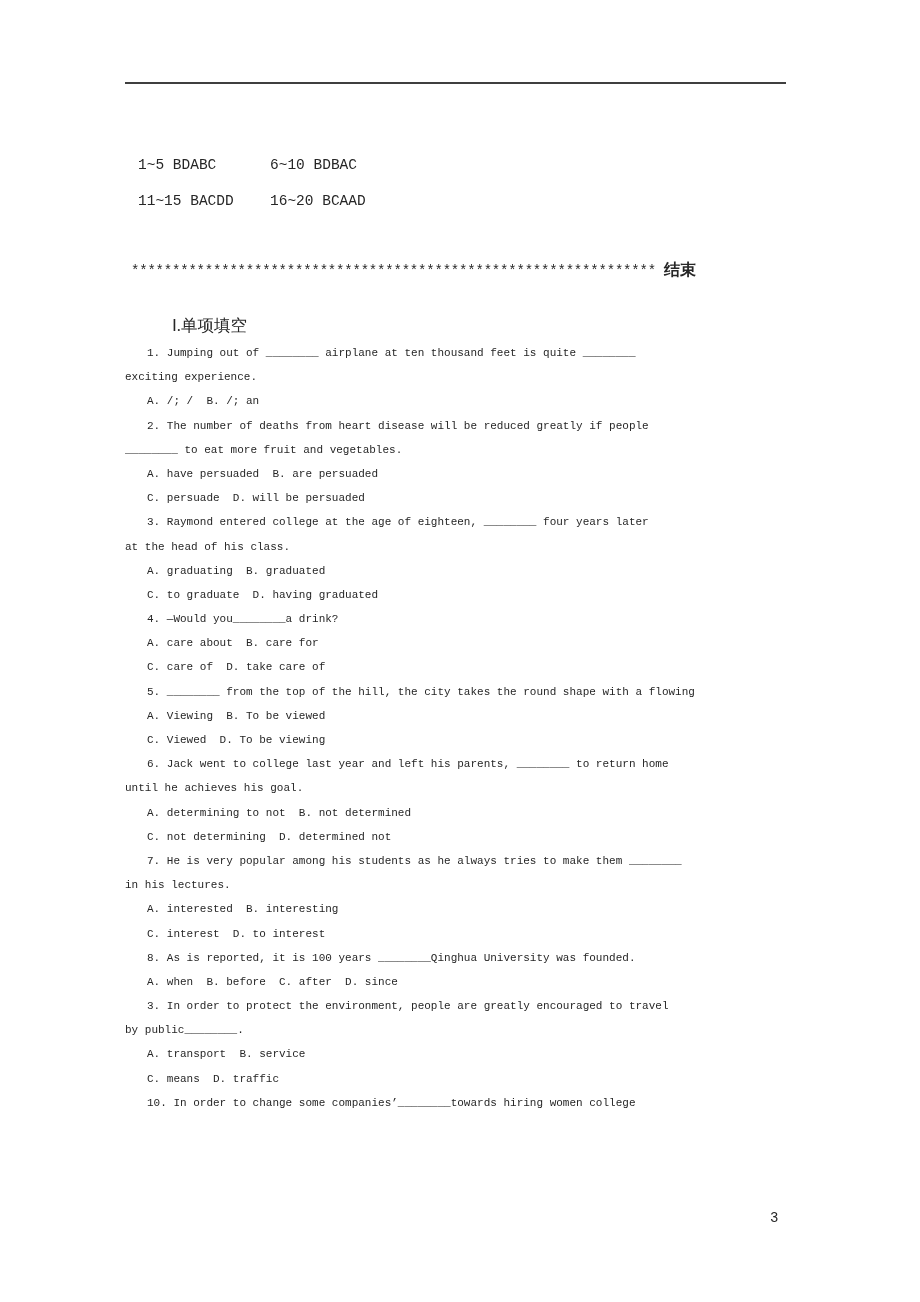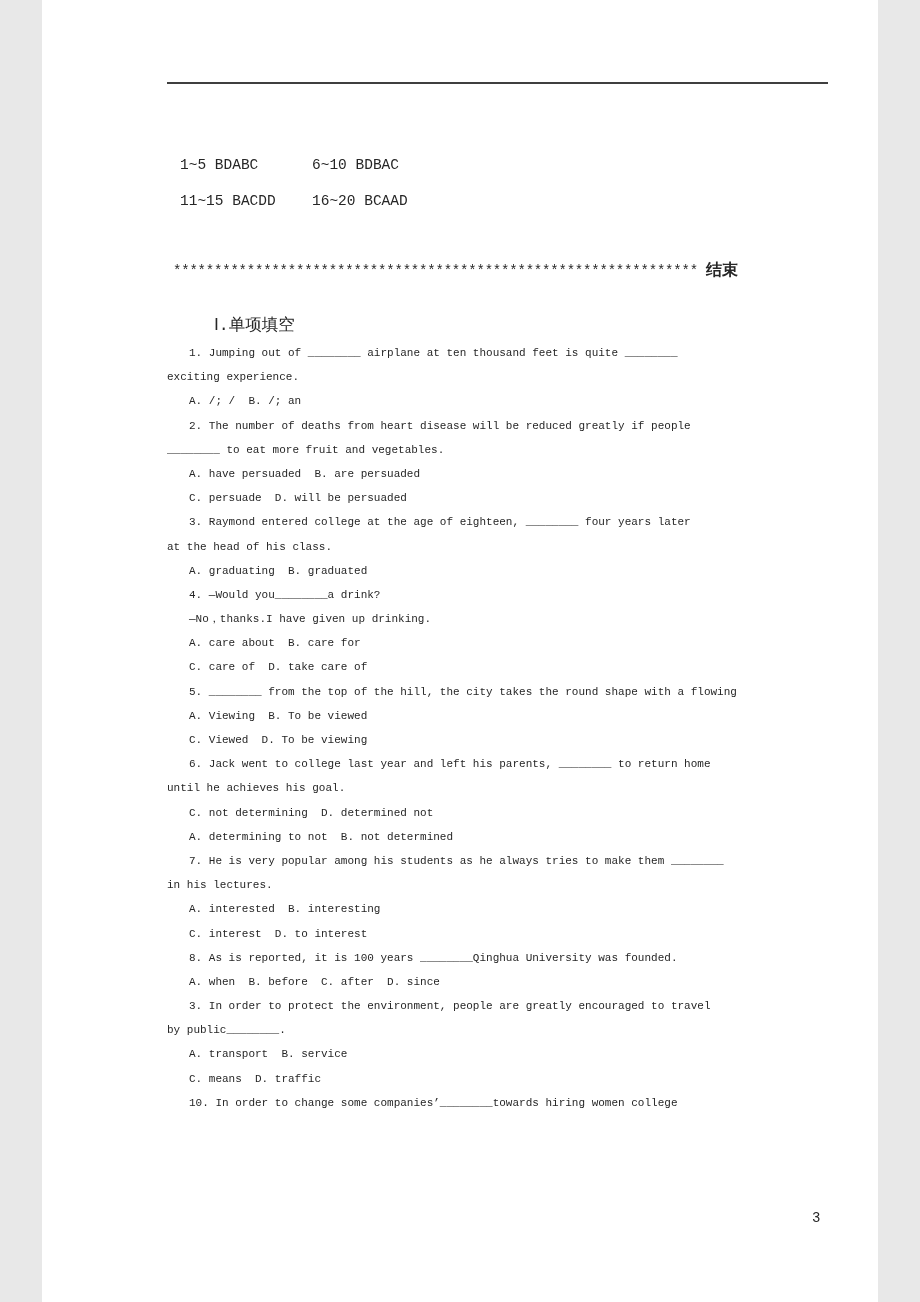--- a/index.html
+++ b/index.html
@@ -1,18 +1,18 @@
 <!DOCTYPE html>
 <html><head>
 <meta charset="utf-8">
 <style>
   html, body { margin: 0; padding: 0; background: #e8e8e8; }
   .page {
     position: relative;
-    width: 836px;
+    width: 920px;
     height: 1302px;
     margin: 0 auto;
     background: #ffffff;
     font-family: "Liberation Mono", "DejaVu Sans Mono", monospace;
     color: #262626;
     overflow: hidden;
   }
   .top-rule {
     position: absolute;
     left: 125px;
@@ -52,21 +52,21 @@
     font-family: "Liberation Mono", "DejaVu Sans", sans-serif;
     margin-top: 8px;
   }
   .section-heading {
     position: absolute;
     left: 172px;
     top: 314px;
     height: 24px;
     line-height: 24px;
     font-size: 16.5px;
-    font-family: Liberation Mono, monospace;
+    font-family: Liberation Serif, serif;
   }
   .body-lines {
     position: absolute;
     left: 125px;
     top: 341px;
     width: 780px;
     font-size: 11px;
   }
   .line {
     height: 24.2px;
@@ -103,31 +103,31 @@
       <div class="line indent">1. Jumping out of ________ airplane at ten thousand feet is quite ________</div>
       <div class="line">exciting experience.</div>
       <div class="line indent">A. /; /  B. /; an</div>
       <div class="line indent">2. The number of deaths from heart disease will be reduced greatly if people</div>
       <div class="line">________ to eat more fruit and vegetables.</div>
       <div class="line indent">A. have persuaded  B. are persuaded</div>
       <div class="line indent">C. persuade  D. will be persuaded</div>
       <div class="line indent">3. Raymond entered college at the age of eighteen, ________ four years later</div>
       <div class="line">at the head of his class.</div>
       <div class="line indent">A. graduating  B. graduated</div>
+      <div class="line indent">C. to graduate  D. having graduated</div>
       <div class="line indent">4. —Would you________a drink?</div>
-      <div class="line indent">—No，thanks.I have given up drinking.</div>
       <div class="line indent">A. care about  B. care for</div>
       <div class="line indent">C. care of  D. take care of</div>
       <div class="line indent">5. ________ from the top of the hill, the city takes the round shape with a flowing</div>
       <div class="line indent">A. Viewing  B. To be viewed</div>
       <div class="line indent">C. Viewed  D. To be viewing</div>
       <div class="line indent">6. Jack went to college last year and left his parents, ________ to return home</div>
       <div class="line">until he achieves his goal.</div>
+      <div class="line indent">A. determining to not  B. not determined</div>
       <div class="line indent">C. not determining  D. determined not</div>
-      <div class="line indent">A. determining to not  B. not determined</div>
       <div class="line indent">7. He is very popular among his students as he always tries to make them ________</div>
       <div class="line">in his lectures.</div>
       <div class="line indent">A. interested  B. interesting</div>
       <div class="line indent">C. interest  D. to interest</div>
       <div class="line indent">8. As is reported, it is 100 years ________Qinghua University was founded.</div>
       <div class="line indent">A. when  B. before  C. after  D. since</div>
       <div class="line indent">3. In order to protect the environment, people are greatly encouraged to travel</div>
       <div class="line">by public________.</div>
       <div class="line indent">A. transport  B. service</div>
       <div class="line indent">C. means  D. traffic</div>

